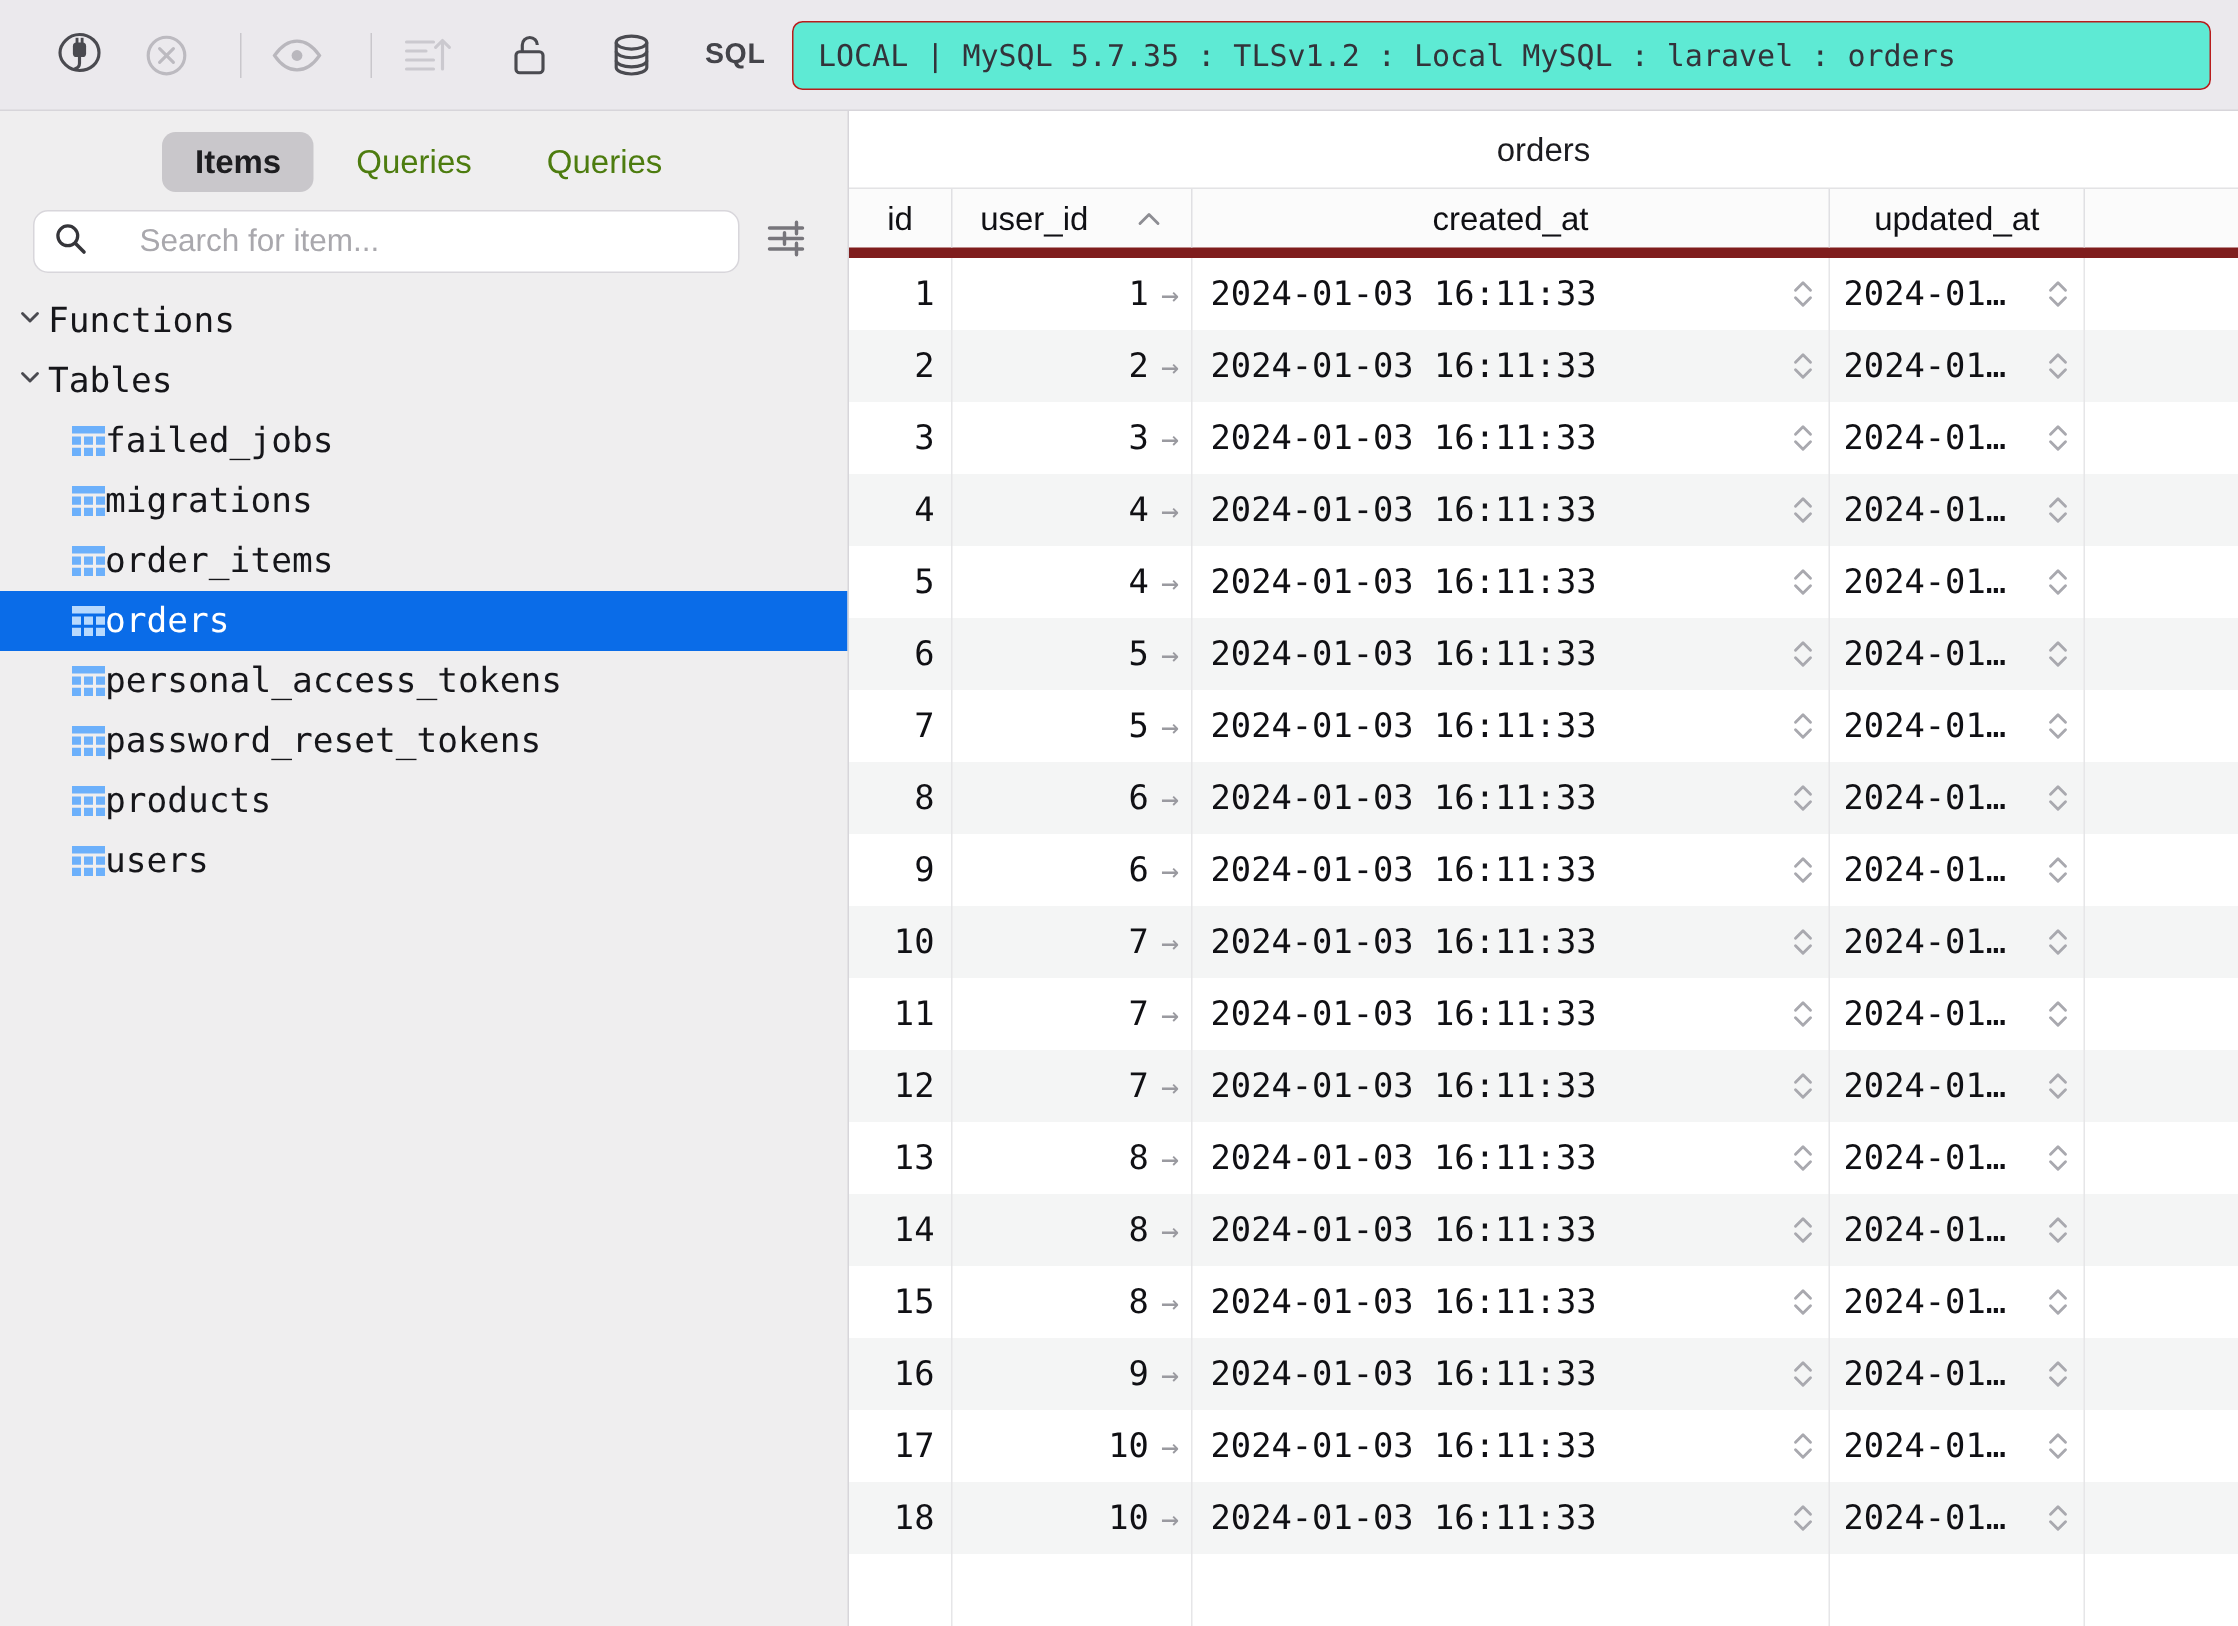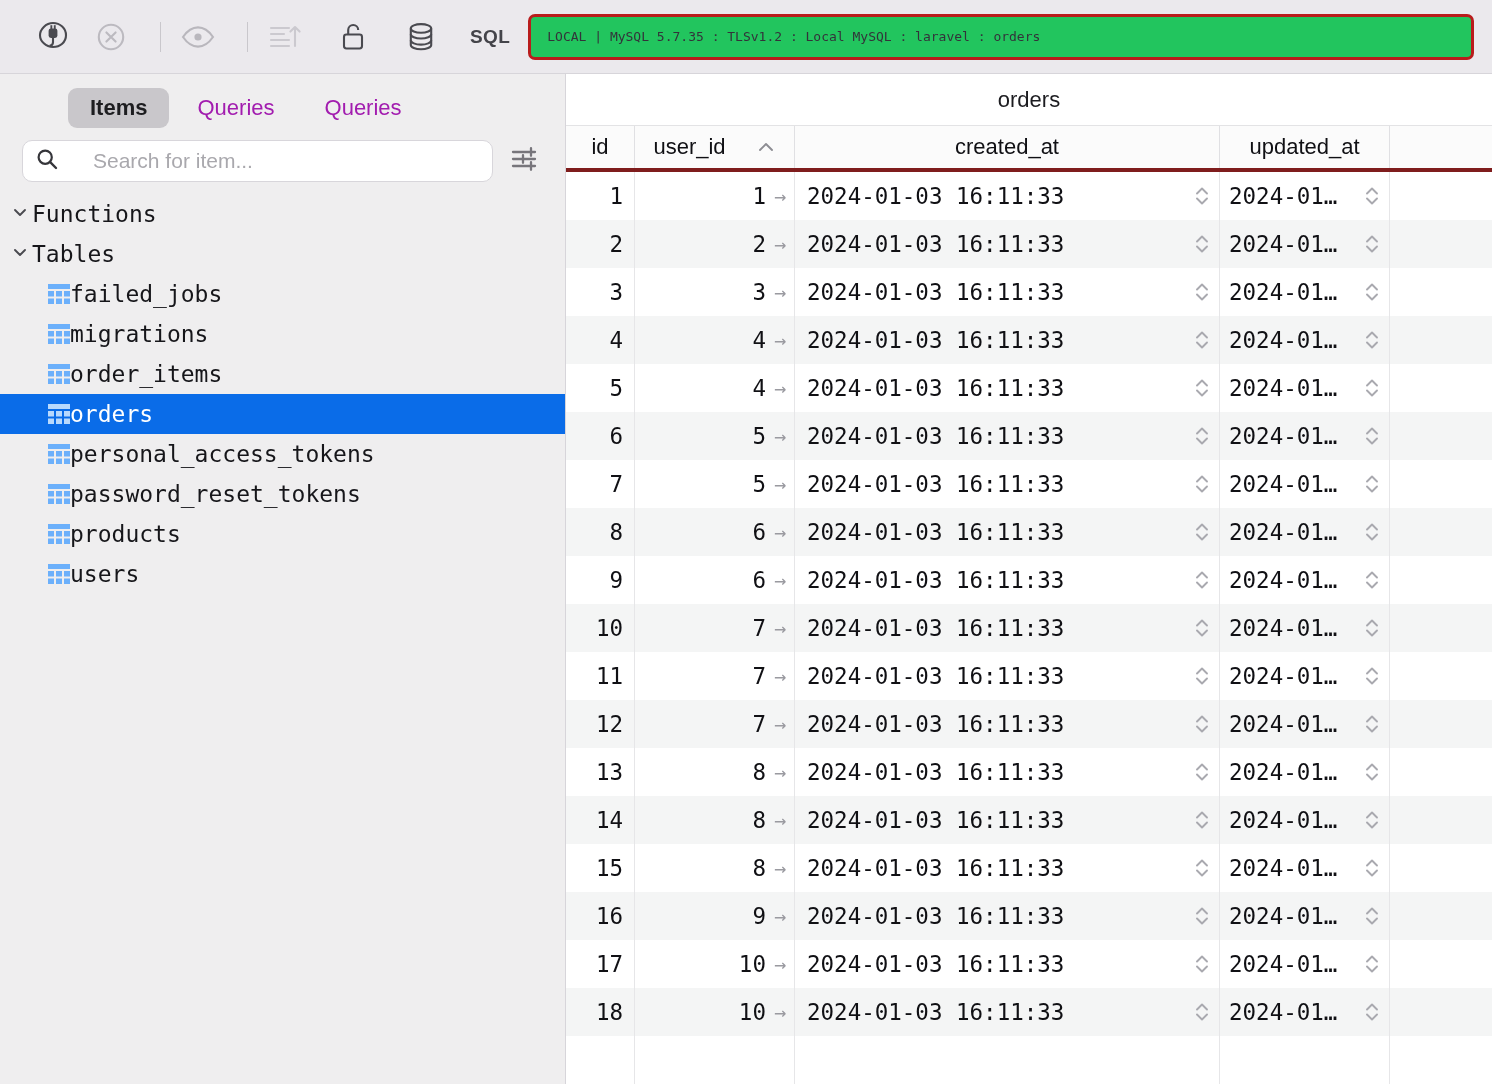--- a/index.html
+++ b/index.html
@@ -29,50 +29,50 @@
   .tb-sep {
     width: 1px; height: 30px; background: #c9c7cc;
     margin: 0 14px;
   }
   .sql-label {
     font-size: 19px; font-weight: 700; color: #44444a;
     letter-spacing: .4px; margin: 0 18px 0 14px;
   }
   .conn-field {
     flex: 1 1 auto; height: 46px;
-    background: #22c55e;
-    border: 3px solid #b91c1c;
+    background: #5eead4;
+    border: 1px solid #b91c1c;
     border-radius: 7px;
     display: flex; align-items: center;
     padding: 0 16px;
     font-family: "DejaVu Sans Mono", monospace;
-    font-size: 13px; color: #33333a;
+    font-size: 20px; color: #33333a;
     white-space: nowrap; overflow: hidden;
   }
 
   
   .body { flex: 1 1 auto; display: flex; min-height: 0; }
 
   
   .sidebar {
     width: 566px; flex: 0 0 566px;
     background: #efeeef;
     border-right: 1px solid #d7d5da;
     display: flex; flex-direction: column;
     min-height: 0;
   }
   .tabs {
     display: flex; align-items: center;
     padding: 14px 0 8px 68px; gap: 6px;
   }
   .tab {
-    font-size: 22px; color: #a21caf;
+    font-size: 22px; color: #4d7c0f;
     padding: 7px 22px; border-radius: 9px;
   }
-  .tab.active { background: #c9c7cb; font-weight: 700; color: #1d1d20; }
+  .tab.active { background: #c9c7cb; font-weight: 700; color: #1d1d20; margin-left: 40px; }
 
   .search-row {
     display: flex; align-items: center;
     padding: 4px 22px 10px 22px; gap: 16px;
   }
   .search-box {
     flex: 1 1 auto; height: 42px;
     background: #ffffff;
     border: 1px solid #d8d6db;
     border-radius: 10px;
@@ -109,21 +109,21 @@
   .grid-title {
     height: 51px; flex: 0 0 51px;
     display: flex; align-items: center; justify-content: center;
     font-size: 22px; color: #1c1c20; background: #ffffff;
   }
   .grid-head {
     height: 47px; flex: 0 0 47px;
     display: flex; align-items: stretch;
     background: #fbfbfb;
     border-top: 1px solid #e3e3e5;
-    border-bottom: 4px solid #7f1d1d;
+    border-bottom: 7px solid #7f1d1d;
     font-size: 22px; color: #101014;
   }
   .hc { display: flex; align-items: center; justify-content: center; position: relative; }
   .hc + .hc { border-left: 1px solid #e0e0e3; }
   .hc.id     { width: 68px; flex: 0 0 68px; }
   .hc.uid    { width: 160px; flex: 0 0 160px; gap: 30px; }
   .hc.cat    { width: 425px; flex: 0 0 425px; }
   .hc.uat    { width: 170px; flex: 0 0 170px; }
   .hc.pad    { flex: 1 1 auto; }
 

